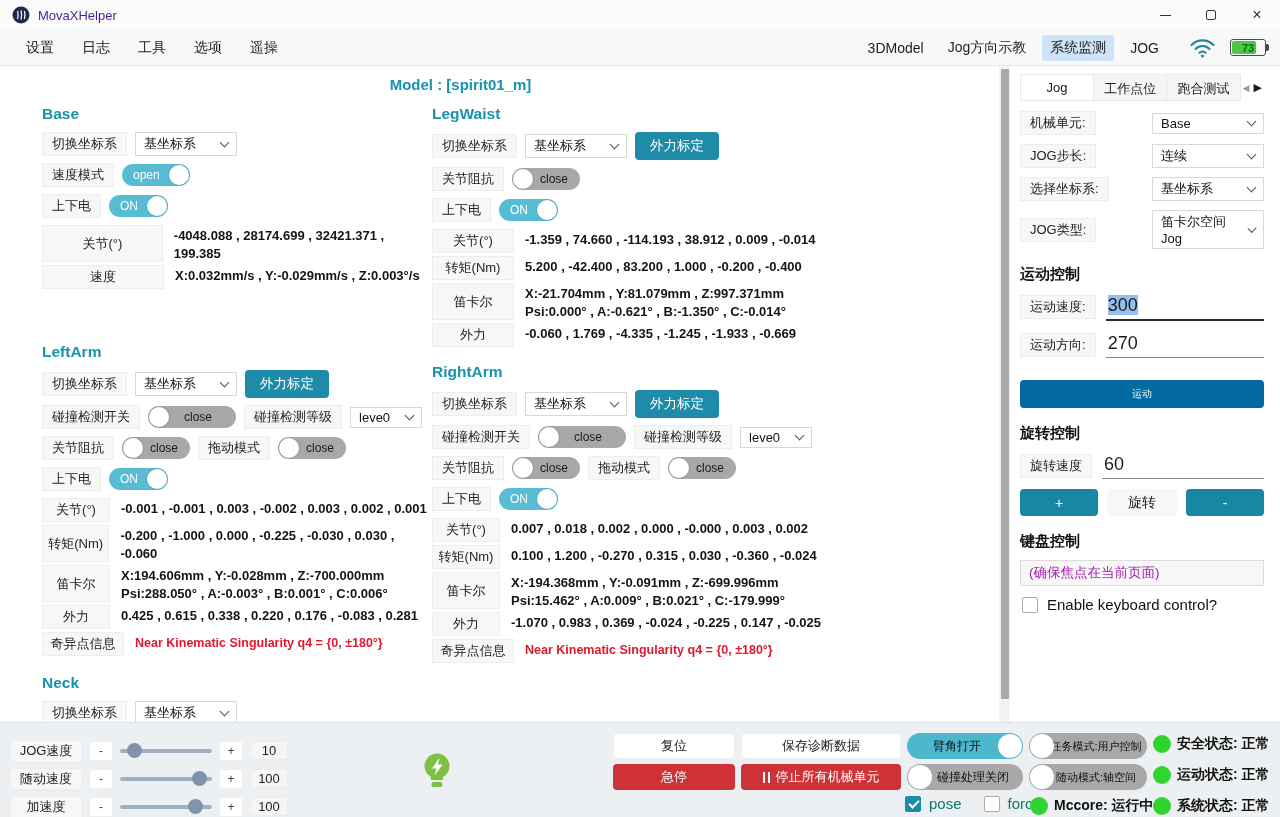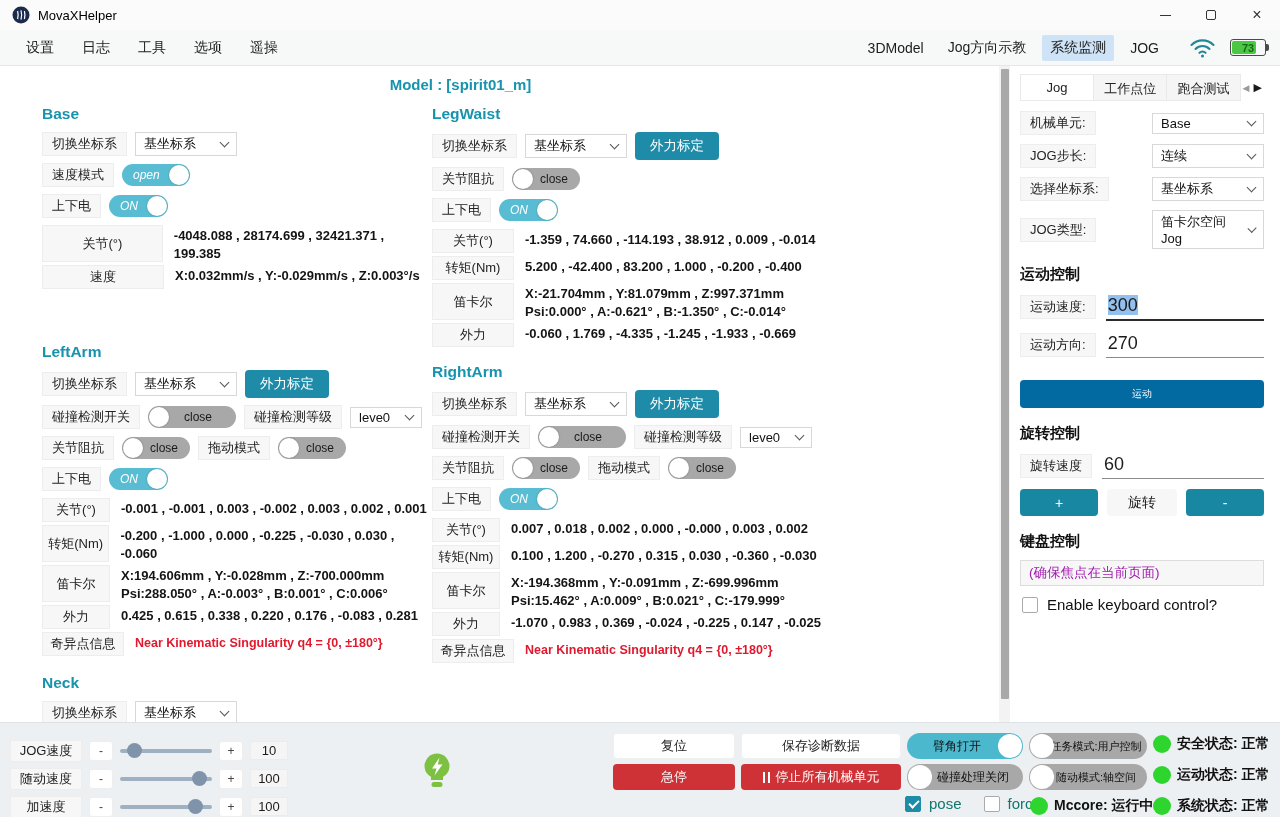--- a/index.html
+++ b/index.html
@@ -2,21 +2,21 @@
 <html><head>
 <meta charset="utf-8">
 <style>
   * { box-sizing: border-box; margin: 0; padding: 0; }
   html,body { width:1280px; height:817px; overflow:hidden; font-family:"Liberation Sans", sans-serif; background:#fff; color:#1b1b1b; }
   .window { width:1280px; height:817px; display:flex; flex-direction:column; background:#fff; }
 
   
   .titlebar { height:30px; background:#fbfbfb; display:flex; align-items:center; padding-left:12px; flex:0 0 auto; }
   .app-icon { width:18px; height:18px; margin-right:8px; }
-  .app-title { font-size:13px; color:#000000; }
+  .app-title { font-size:13px; color:#4c1d95; }
   .tb-spacer { flex:1; }
   .winbtn { width:46px; height:30px; display:flex; align-items:center; justify-content:center; color:#333; }
   .min-glyph { width:11px; height:1px; background:#333; display:inline-block; }
   .max-glyph { width:10px; height:10px; border:1px solid #333; border-radius:2px; display:inline-block; }
   .close-glyph { font-size:16px; line-height:1; color:#333; }
 
   
   .menubar { height:36px; background:#f7f9f8; border-bottom:1px solid #e7e7e7; display:flex; align-items:center; padding:0 14px 0 18px; flex:0 0 auto; }
   .menu-item { font-size:14px; color:#1c1c1c; padding:4px 8px; margin-right:12px; }
   .mb-spacer { flex:1; }
@@ -42,21 +42,21 @@
   .sec-leftarm { margin-bottom:18px; }
   .crow { display:flex; align-items:center; margin-bottom:7px; gap:8px; }
   .chip { background:#f7f7f7; border:1px solid #ededed; padding:2px 9px; font-size:13px; color:#222; white-space:nowrap; }
   .dd { display:inline-flex; align-items:center; justify-content:space-between; background:#fff; border:1px solid #d8d8d8; padding:2px 8px; font-size:13px; color:#111; }
   .dd::after { content:""; width:6px; height:6px; border-right:1.4px solid #555; border-bottom:1.4px solid #555; transform:rotate(45deg); margin-left:10px; margin-top:-3px; }
   .dd.w95 { width:102px; }
   .dd.w70 { width:72px; }
   .btn-teal { background:#1e8ca8; color:#fff; border:none; border-radius:4px; padding:5px 15px; font-size:13.5px; }
 
   .tg { position:relative; height:22px; border-radius:11px; display:inline-flex; align-items:center; font-size:12px; white-space:nowrap; }
-  .tg.on { background:#58bdd3; color:#fff; padding:0 30px 0 11px;font-style:italic; }
+  .tg.on { background:#58bdd3; color:#fff; padding:0 30px 0 11px; }
   .tg.on::after { content:""; position:absolute; right:1px; top:1px; width:20px; height:20px; background:#fff; border-radius:50%; box-shadow:0 0 2px rgba(0,0,0,.3); }
   .tg.off { background:#a8a8a8; color:#1a1a1a; padding:0 12px 0 28px; }
   .tg.off::before { content:""; position:absolute; left:1px; top:1px; width:20px; height:20px; background:#fff; border-radius:50%; box-shadow:0 0 2px rgba(0,0,0,.3); }
   .tg.wide { padding-right:24px; padding-left:36px; }
 
   .drow { display:flex; align-items:flex-start; margin-bottom:3px; }
   .row-label { background:#f7f7f7; border:1px solid #ededed; font-size:13px; color:#222; text-align:center; padding:2px 4px; align-self:stretch; display:flex; align-items:center; justify-content:center; }
   .lbl-w120 { width:122px; }
   .lbl-w80 { width:82px; }
   .lbl-w66 { width:68px; }
@@ -325,21 +325,21 @@
             <div class="crow">
               <span class="chip">上下电</span>
               <span class="tg on">ON</span>
             </div>
             <div class="drow">
               <span class="row-label lbl-w66">关节(°)</span>
               <span class="val">0.007 , 0.018 , 0.002 , 0.000 , -0.000 , 0.003 , 0.002</span>
             </div>
             <div class="drow">
               <span class="row-label lbl-w66">转矩(Nm)</span>
-              <span class="val">0.100 , 1.200 , -0.270 , 0.315 , 0.030 , -0.360 , -0.030</span>
+              <span class="val">0.100 , 1.200 , -0.270 , 0.315 , 0.030 , -0.360 , -0.024</span>
             </div>
             <div class="drow">
               <span class="row-label lbl-w66">笛卡尔</span>
               <span class="val"><span>X:-194.368mm , Y:-0.091mm , Z:-699.996mm</span><br><span>Psi:15.462° , A:0.009° , B:0.021° , C:-179.999°</span></span>
             </div>
             <div class="drow">
               <span class="row-label lbl-w66">外力</span>
               <span class="val">-1.070 , 0.983 , 0.369 , -0.024 , -0.225 , 0.147 , -0.025</span>
             </div>
             <div class="drow">

